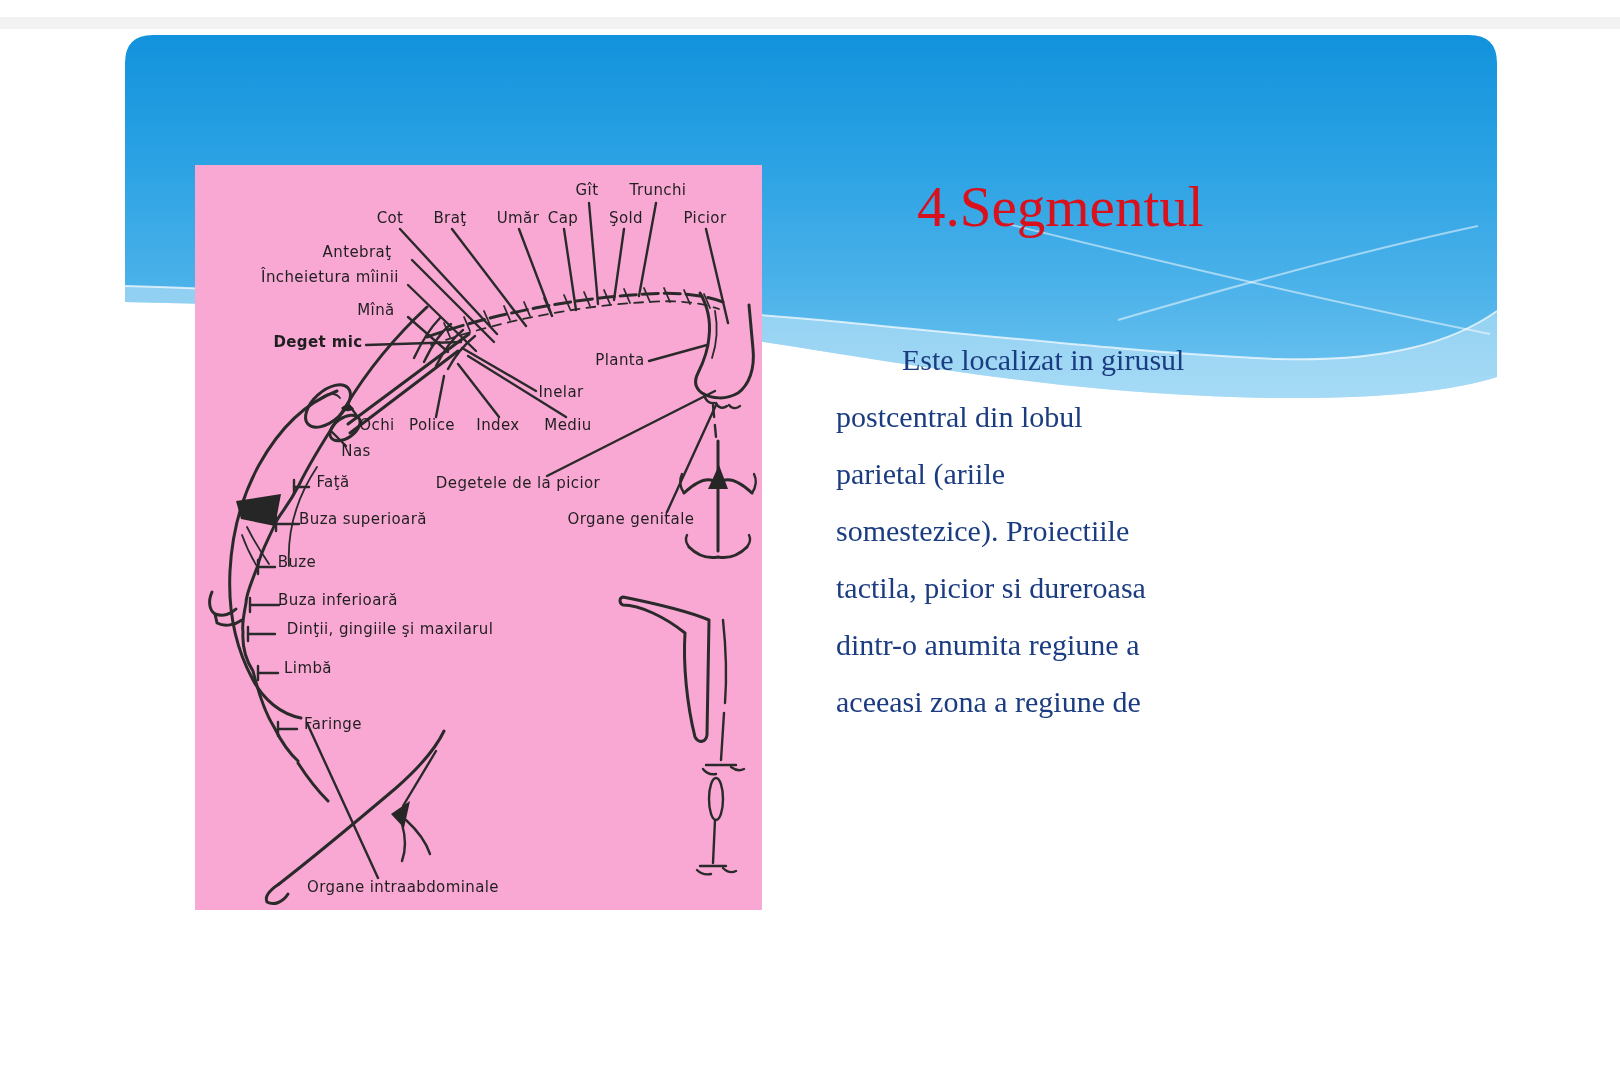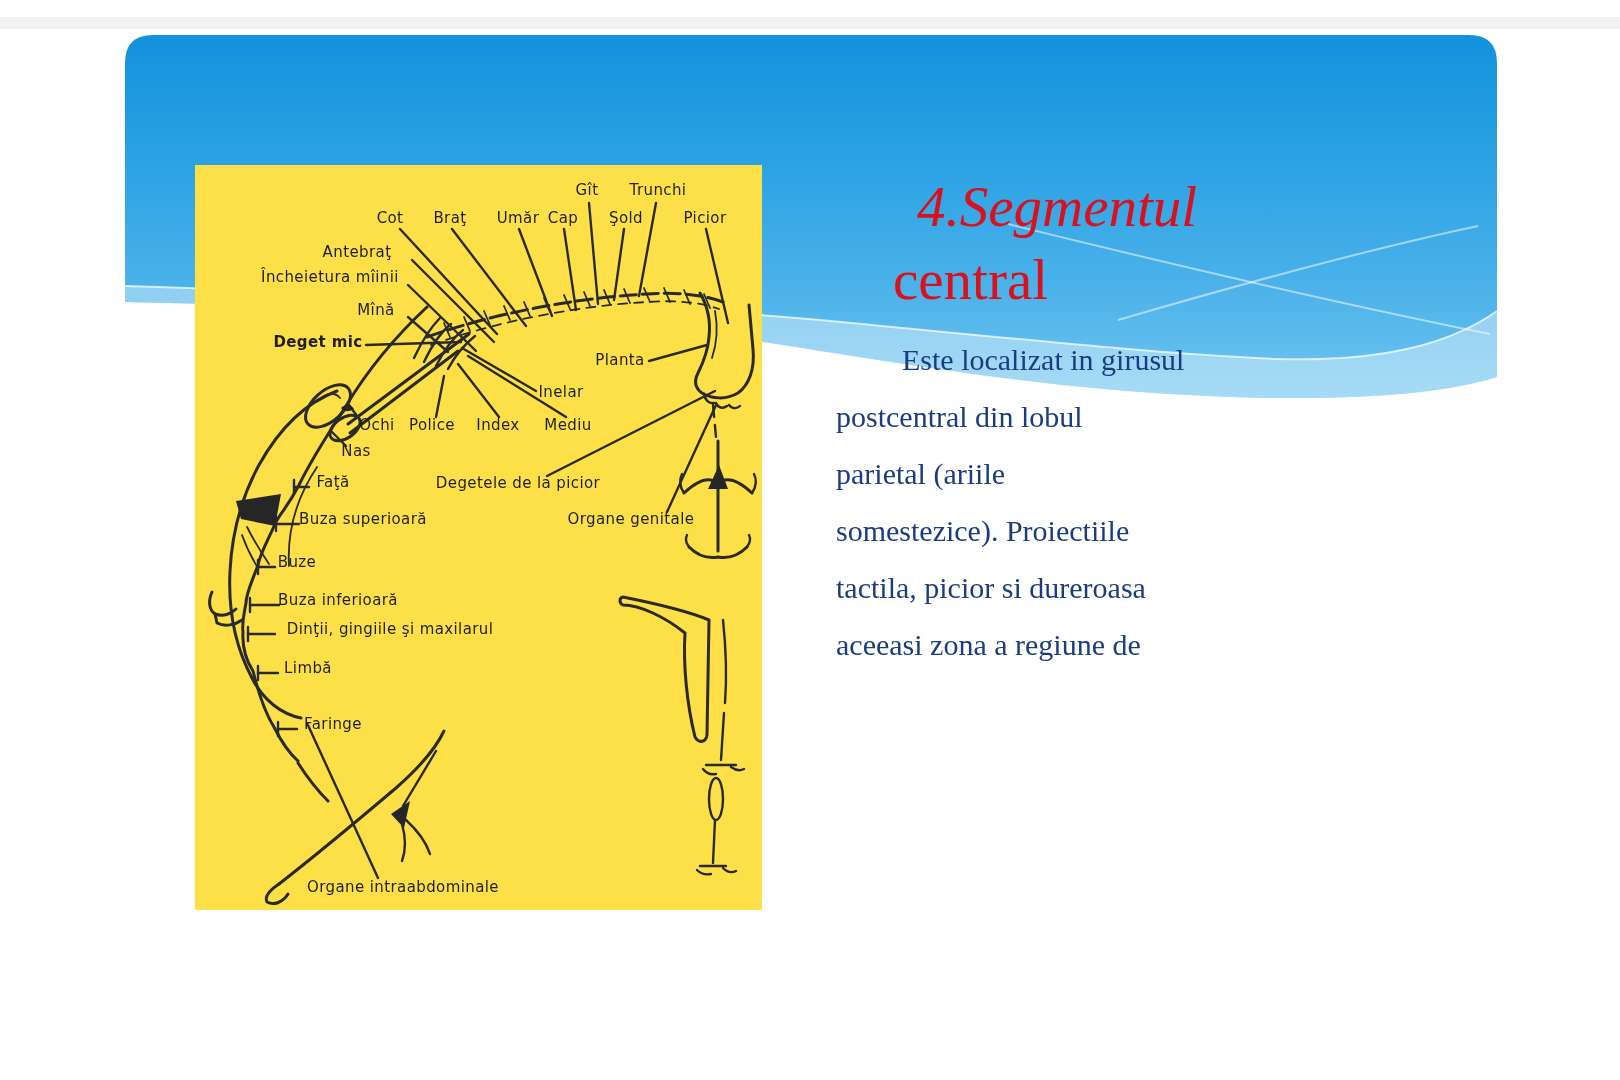--- a/index.html
+++ b/index.html
@@ -9,29 +9,29 @@
   }
   .top-strip{
     position:absolute;left:0;top:17px;width:1620px;height:12px;
     background:rgba(0,0,0,0.05);
   }
   .bg-svg{position:absolute;left:0;top:0;}
   .title-block{
     position:absolute;left:893px;top:170px;width:560px;
     font-size:57px;line-height:73px;color:#d9111c;
   }
-  .title-line1{padding-left:24px;font-style:italic;}
+  .title-line1{padding-left:24px;}
   .body-block{
     position:absolute;left:836px;top:331px;width:590px;
     font-size:30px;line-height:57px;color:#1b3c80;
   }
   .body-line.first{padding-left:66px;}
   .diagram-box{
     position:absolute;left:195px;top:165px;width:567px;height:745px;
-    background:#fde047;
+    background:#f9a8d4;
   }
   .diagram-box svg{display:block;}
   .dlabel{
     font-family:"DejaVu Sans", sans-serif;
     font-size:15px;letter-spacing:0.4px;fill:#1f1f1f;
   }
   .dlabel.bold{font-weight:bold;}
   .stroke{stroke:#2a2a2a;fill:none;stroke-linecap:round;stroke-linejoin:round;}
   .w3{stroke-width:3px;}
   .w25{stroke-width:2.4px;}
@@ -62,29 +62,29 @@
          C1442,395 1338,402 1208,396 C1038,389 898,362 738,338
          C558,315 318,306 125,302 Z"></path>
     <path fill="none" stroke="rgba(255,255,255,0.7)" stroke-width="2" d="M125,286 C350,293 620,302 820,320 C1020,339 1158,354 1278,359
          C1388,362 1453,342 1497,311"></path>
     <path fill="none" stroke="rgba(255,255,255,0.5)" stroke-width="2" d="M1008,224 C1170,264 1330,302 1490,334"></path>
     <path fill="none" stroke="rgba(255,255,255,0.5)" stroke-width="2" d="M1118,320 C1245,283 1365,250 1478,226"></path>
   </svg>
 
   <div class="title-block">
     <div class="title-line1">4.Segmentul</div>
-    <div class="title-line2">central</div>
   </div>
 
   <div class="body-block">
     <div class="body-line first">Este localizat in girusul</div>
     <div class="body-line">postcentral din lobul</div>
     <div class="body-line">parietal (ariile</div>
     <div class="body-line">somestezice). Proiectiile</div>
     <div class="body-line">tactila, picior si dureroasa</div>
+    <div class="body-line">dintr-o anumita regiune a</div>
     <div class="body-line">aceeasi zona a regiune de</div>
   </div>
 
   <div class="diagram-box">
     <svg width="567" height="745" viewBox="0 0 567 745">
 
       <g>
         <path class="stroke w3" stroke-dasharray="16 6" d="M232,172 C300,148 380,133 452,129 C480,127 506,129 528,137"></path>
         <path class="stroke w2" stroke-dasharray="9 7" d="M236,180 C303,156 382,141 452,137 C479,135 504,137 524,144"></path>
         <g class="stroke w2">

